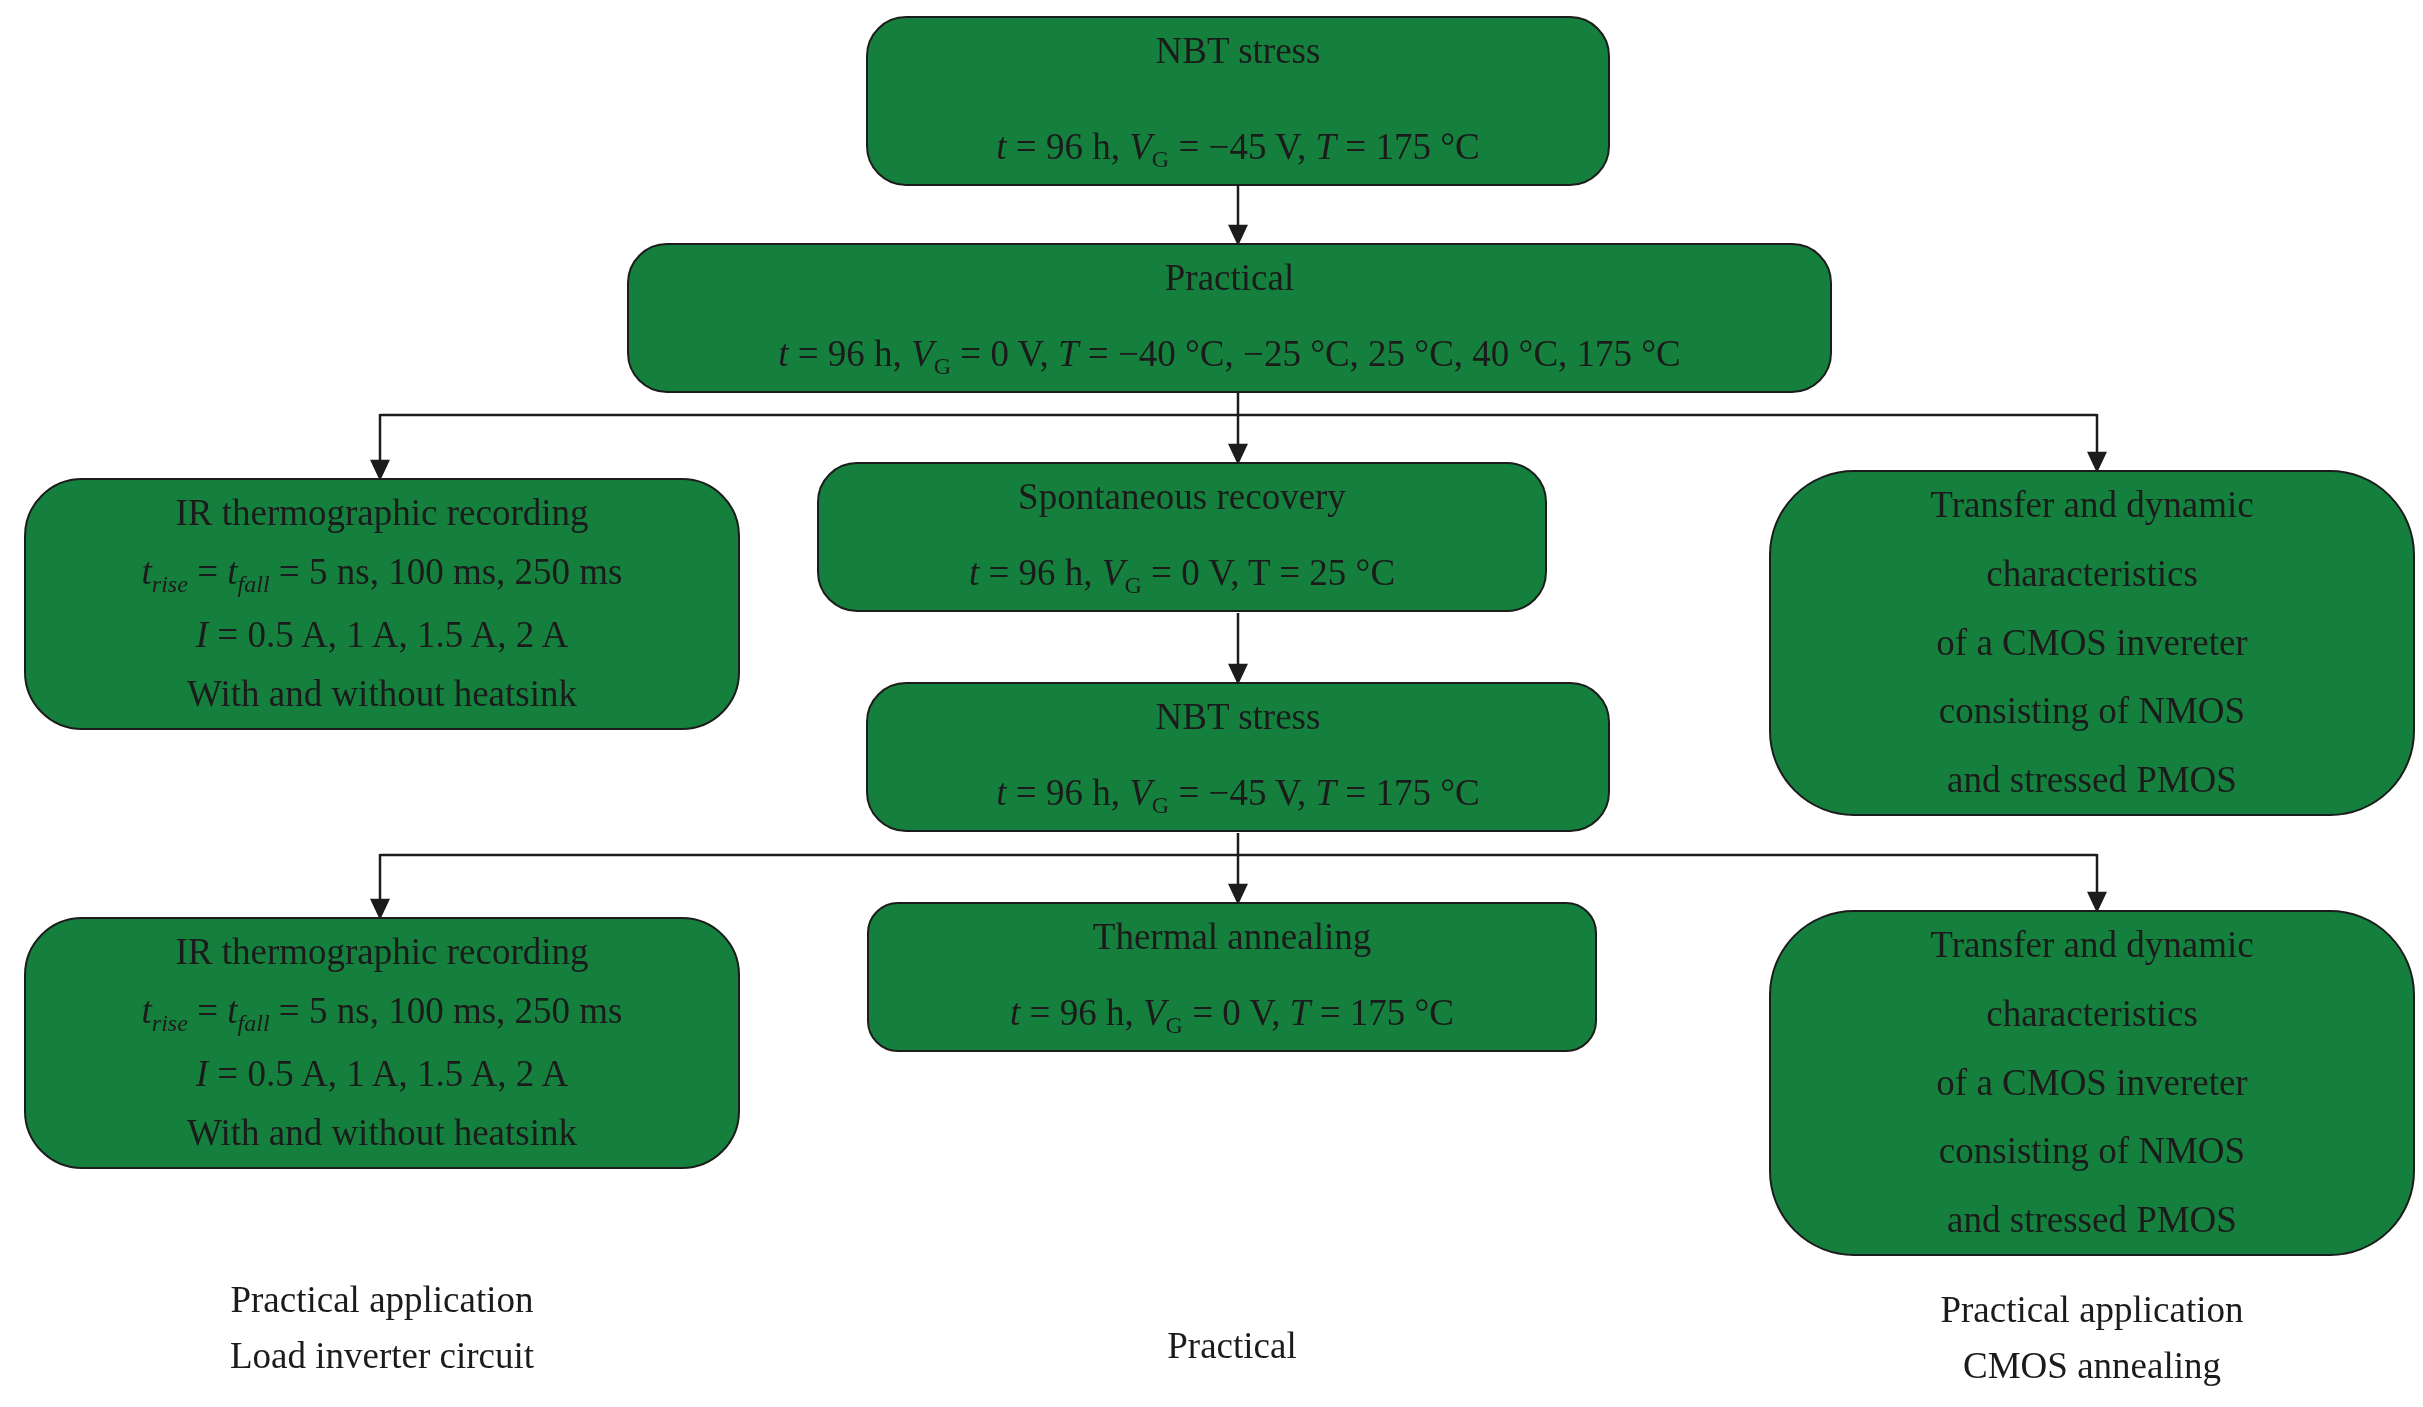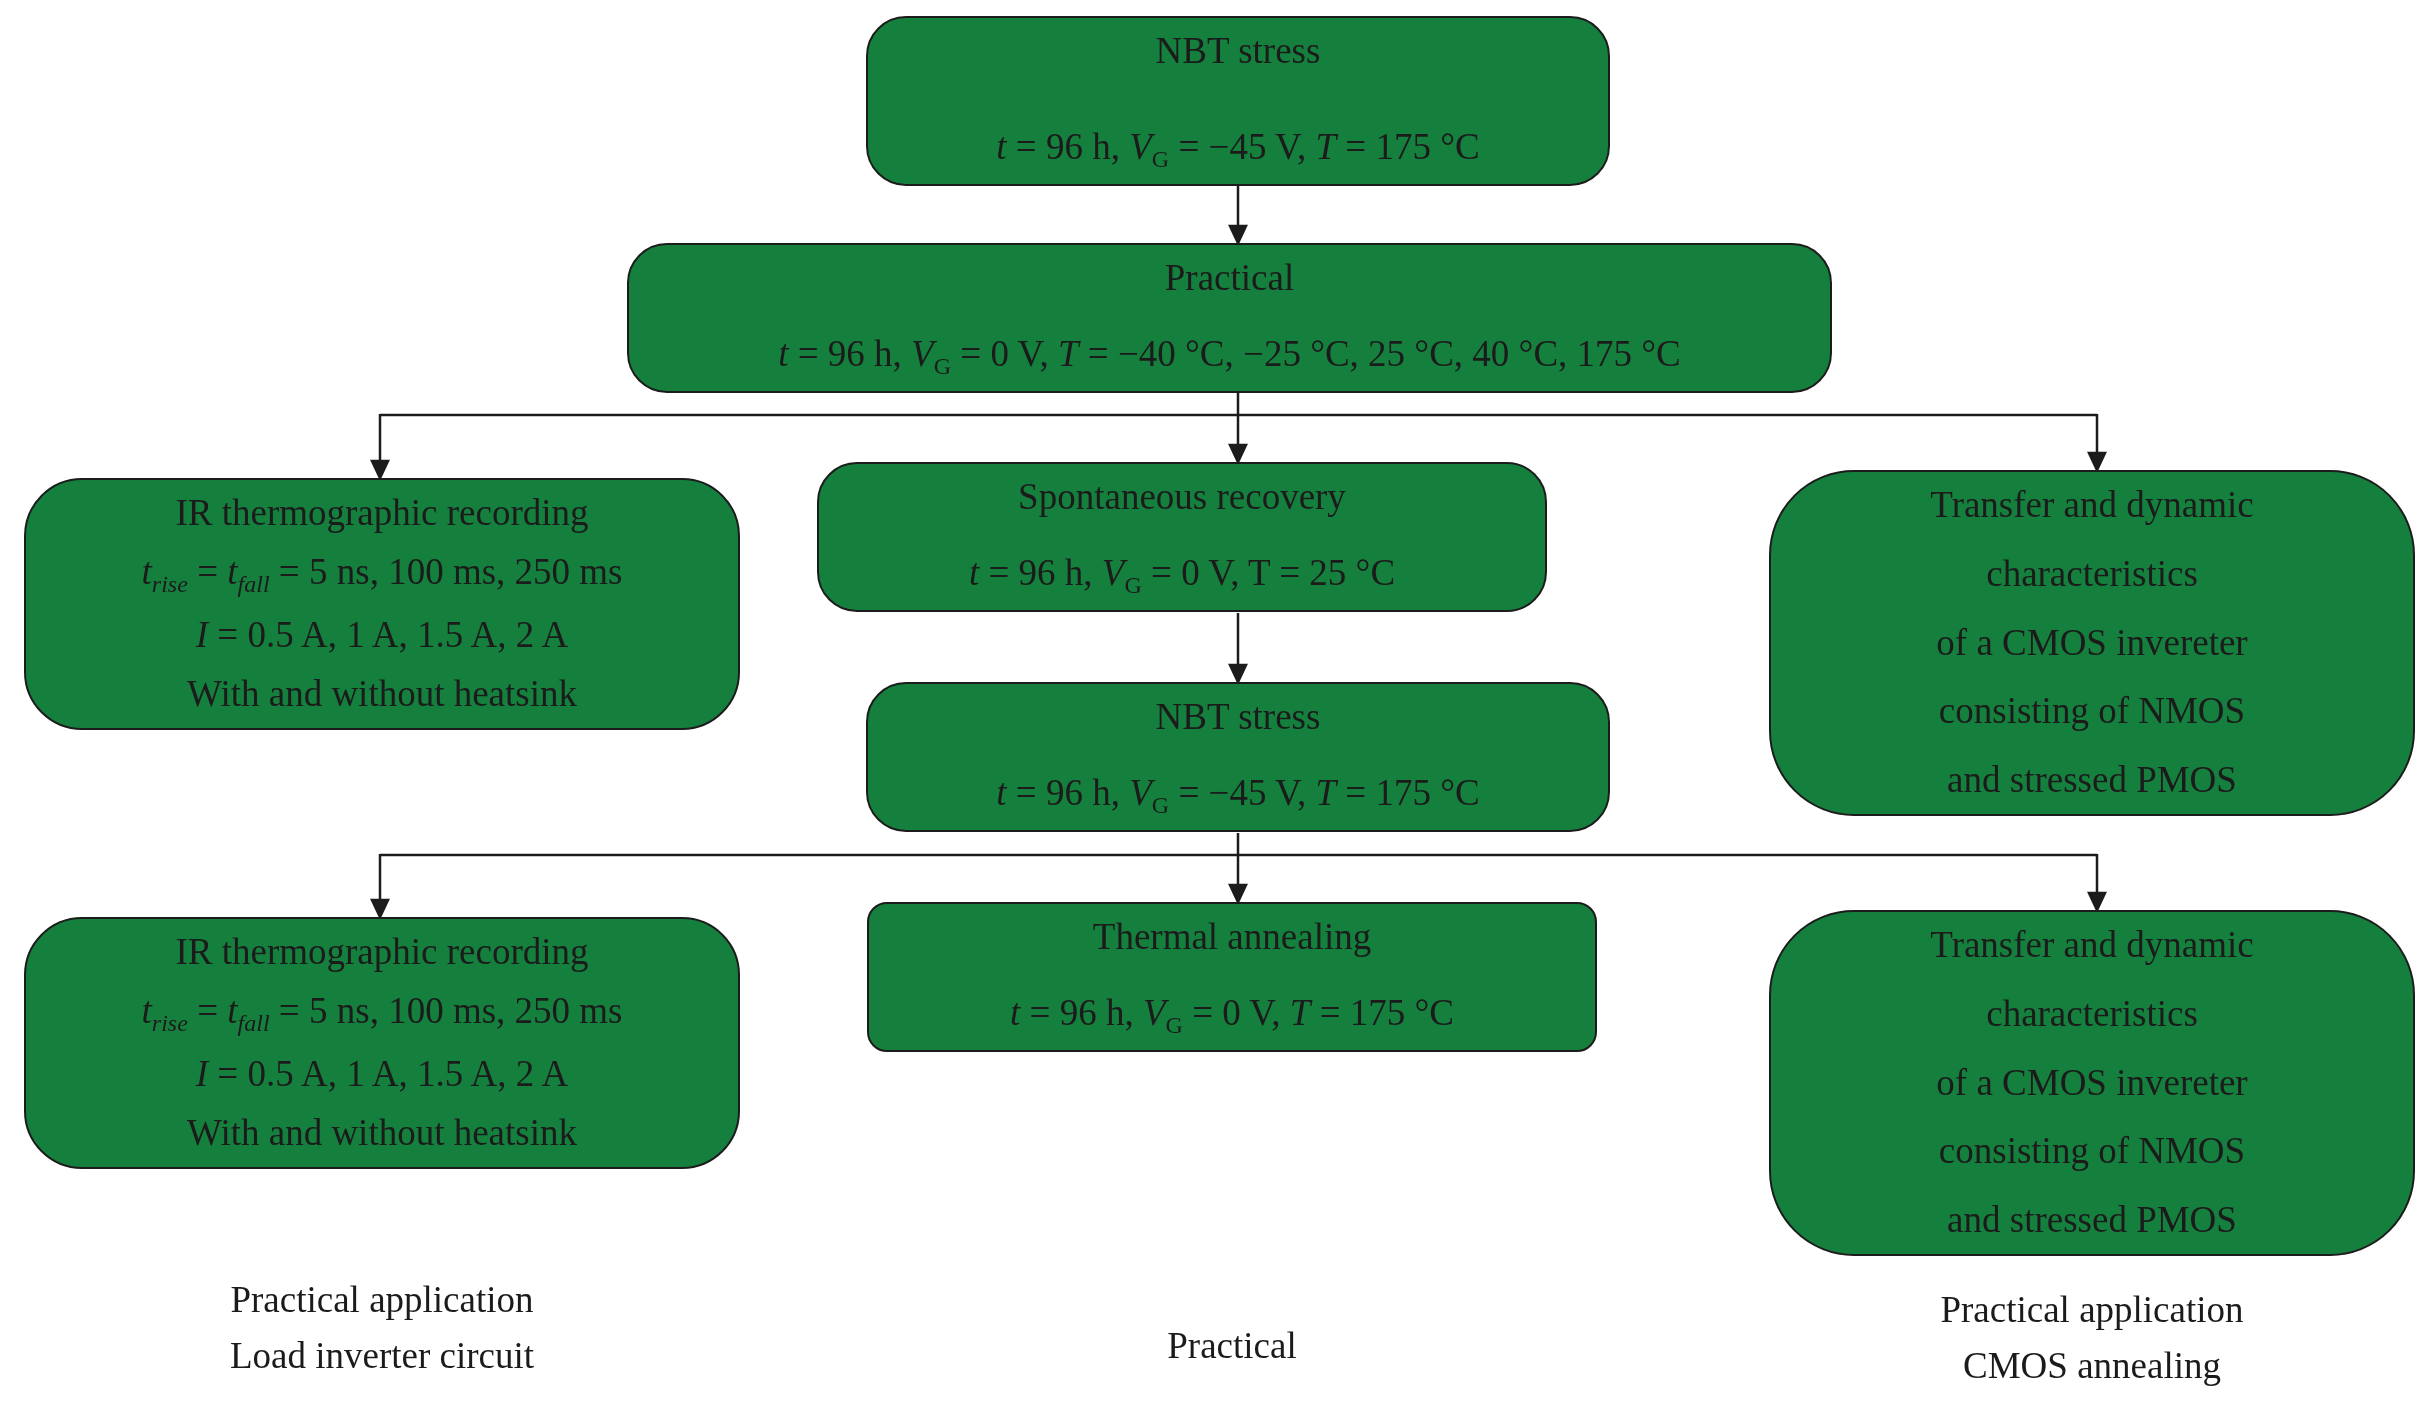--- a/index.html
+++ b/index.html
@@ -51,21 +51,21 @@
     line-height: 1.5;
   }
   
   #b-nbt1     { left: 866px;  top: 16px;   width: 744px;  height: 170px; border-radius: 40px; }
   #b-relax    { left: 627px;  top: 243px;  width: 1205px; height: 150px; border-radius: 40px; }
   #b-ir1      { left: 24px;   top: 478px;  width: 716px;  height: 252px; border-radius: 58px; }
   #b-spont    { left: 817px;  top: 462px;  width: 730px;  height: 150px; border-radius: 40px; }
   #b-transfer1{ left: 1769px; top: 470px;  width: 646px;  height: 346px; border-radius: 85px; }
   #b-nbt2     { left: 866px;  top: 682px;  width: 744px;  height: 150px; border-radius: 40px; }
   #b-ir2      { left: 24px;   top: 917px;  width: 716px;  height: 252px; border-radius: 58px; }
-  #b-thermal  { left: 867px;  top: 902px;  width: 730px;  height: 150px; border-radius: 20px; }
+  #b-thermal  { left: 867px;  top: 902px;  width: 730px;  height: 150px; border-radius: 31px; }
   #b-transfer2{ left: 1769px; top: 910px;  width: 646px;  height: 346px; border-radius: 85px; }
   
   #cap-left   { left: 24px;   top: 1272px; width: 716px; }
   #cap-center { left: 867px;  top: 1318px; width: 730px; }
   #cap-right  { left: 1769px; top: 1282px; width: 646px; }
 </style>
 </head>
 <body>
 
 <div class="canvas">

